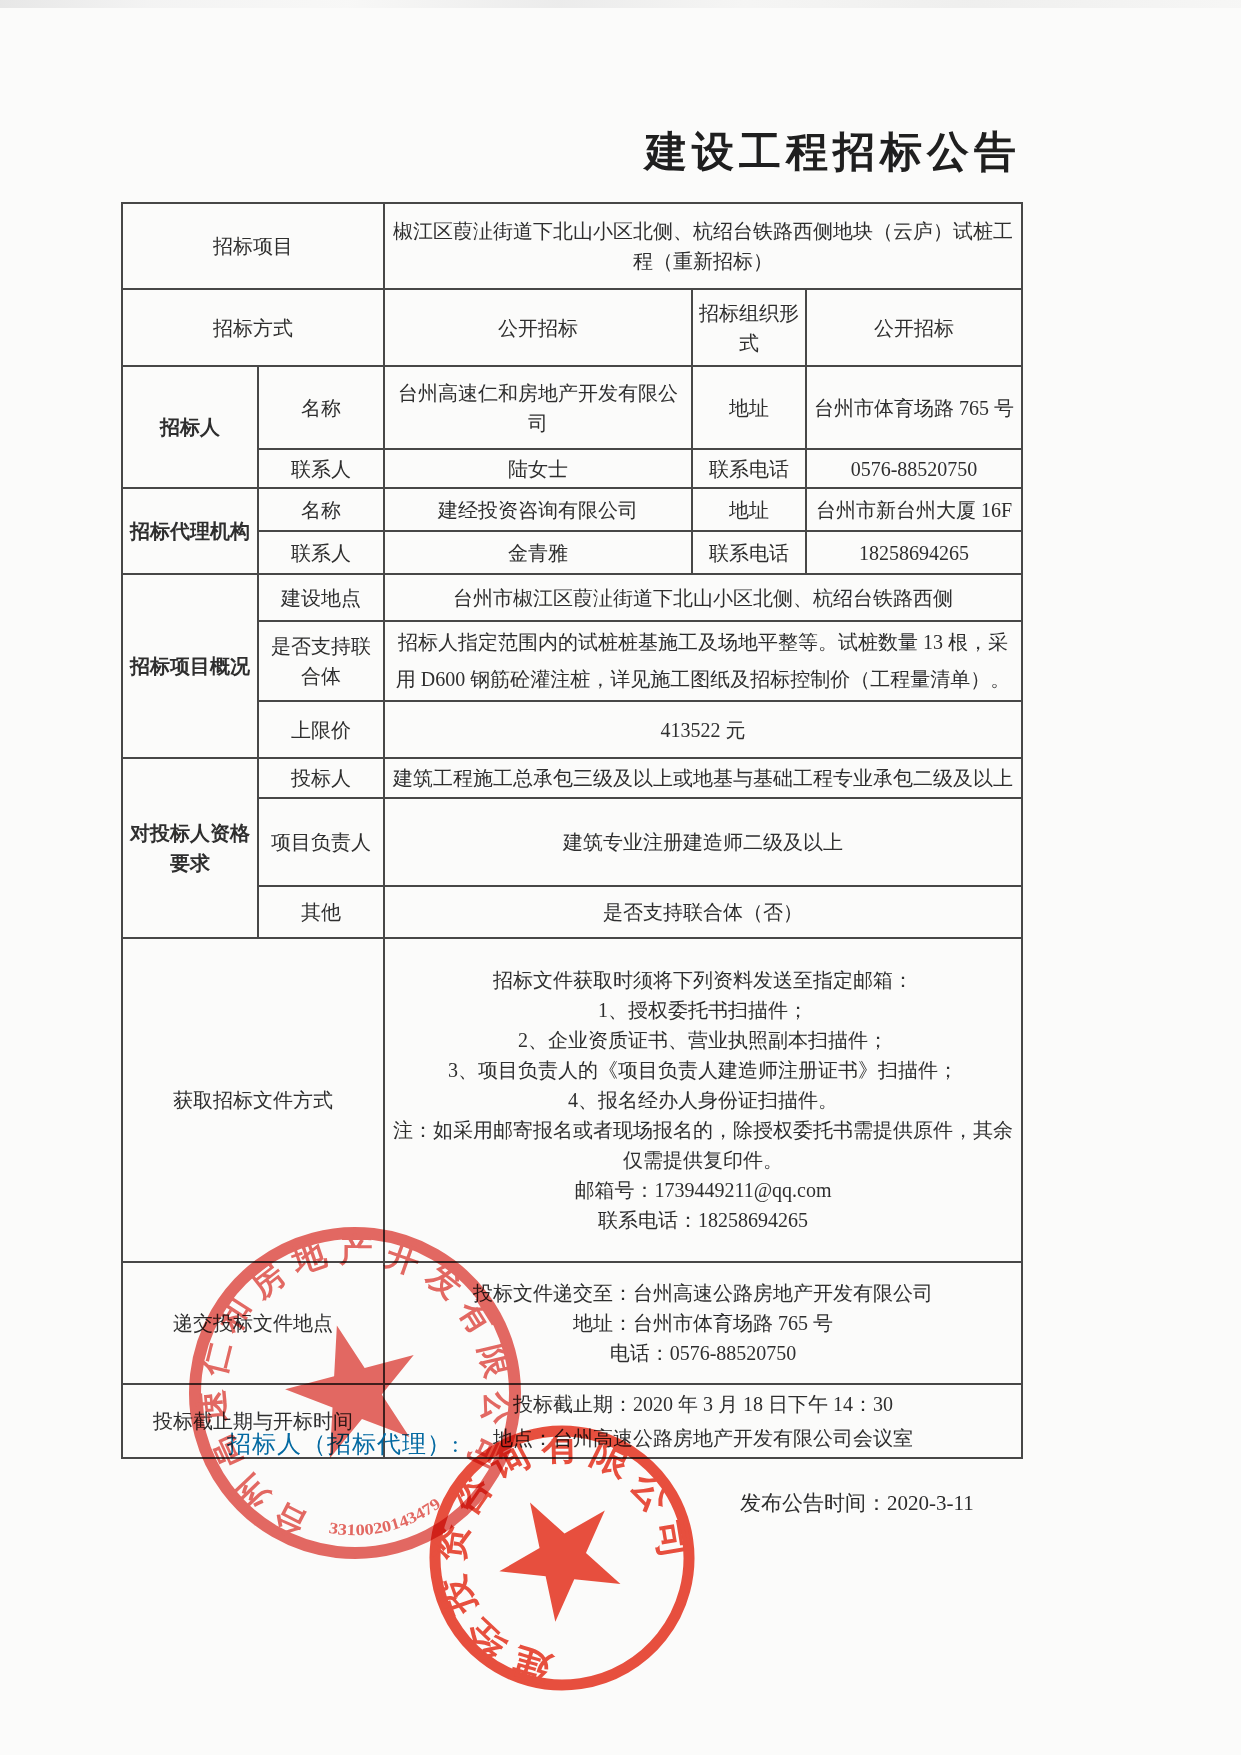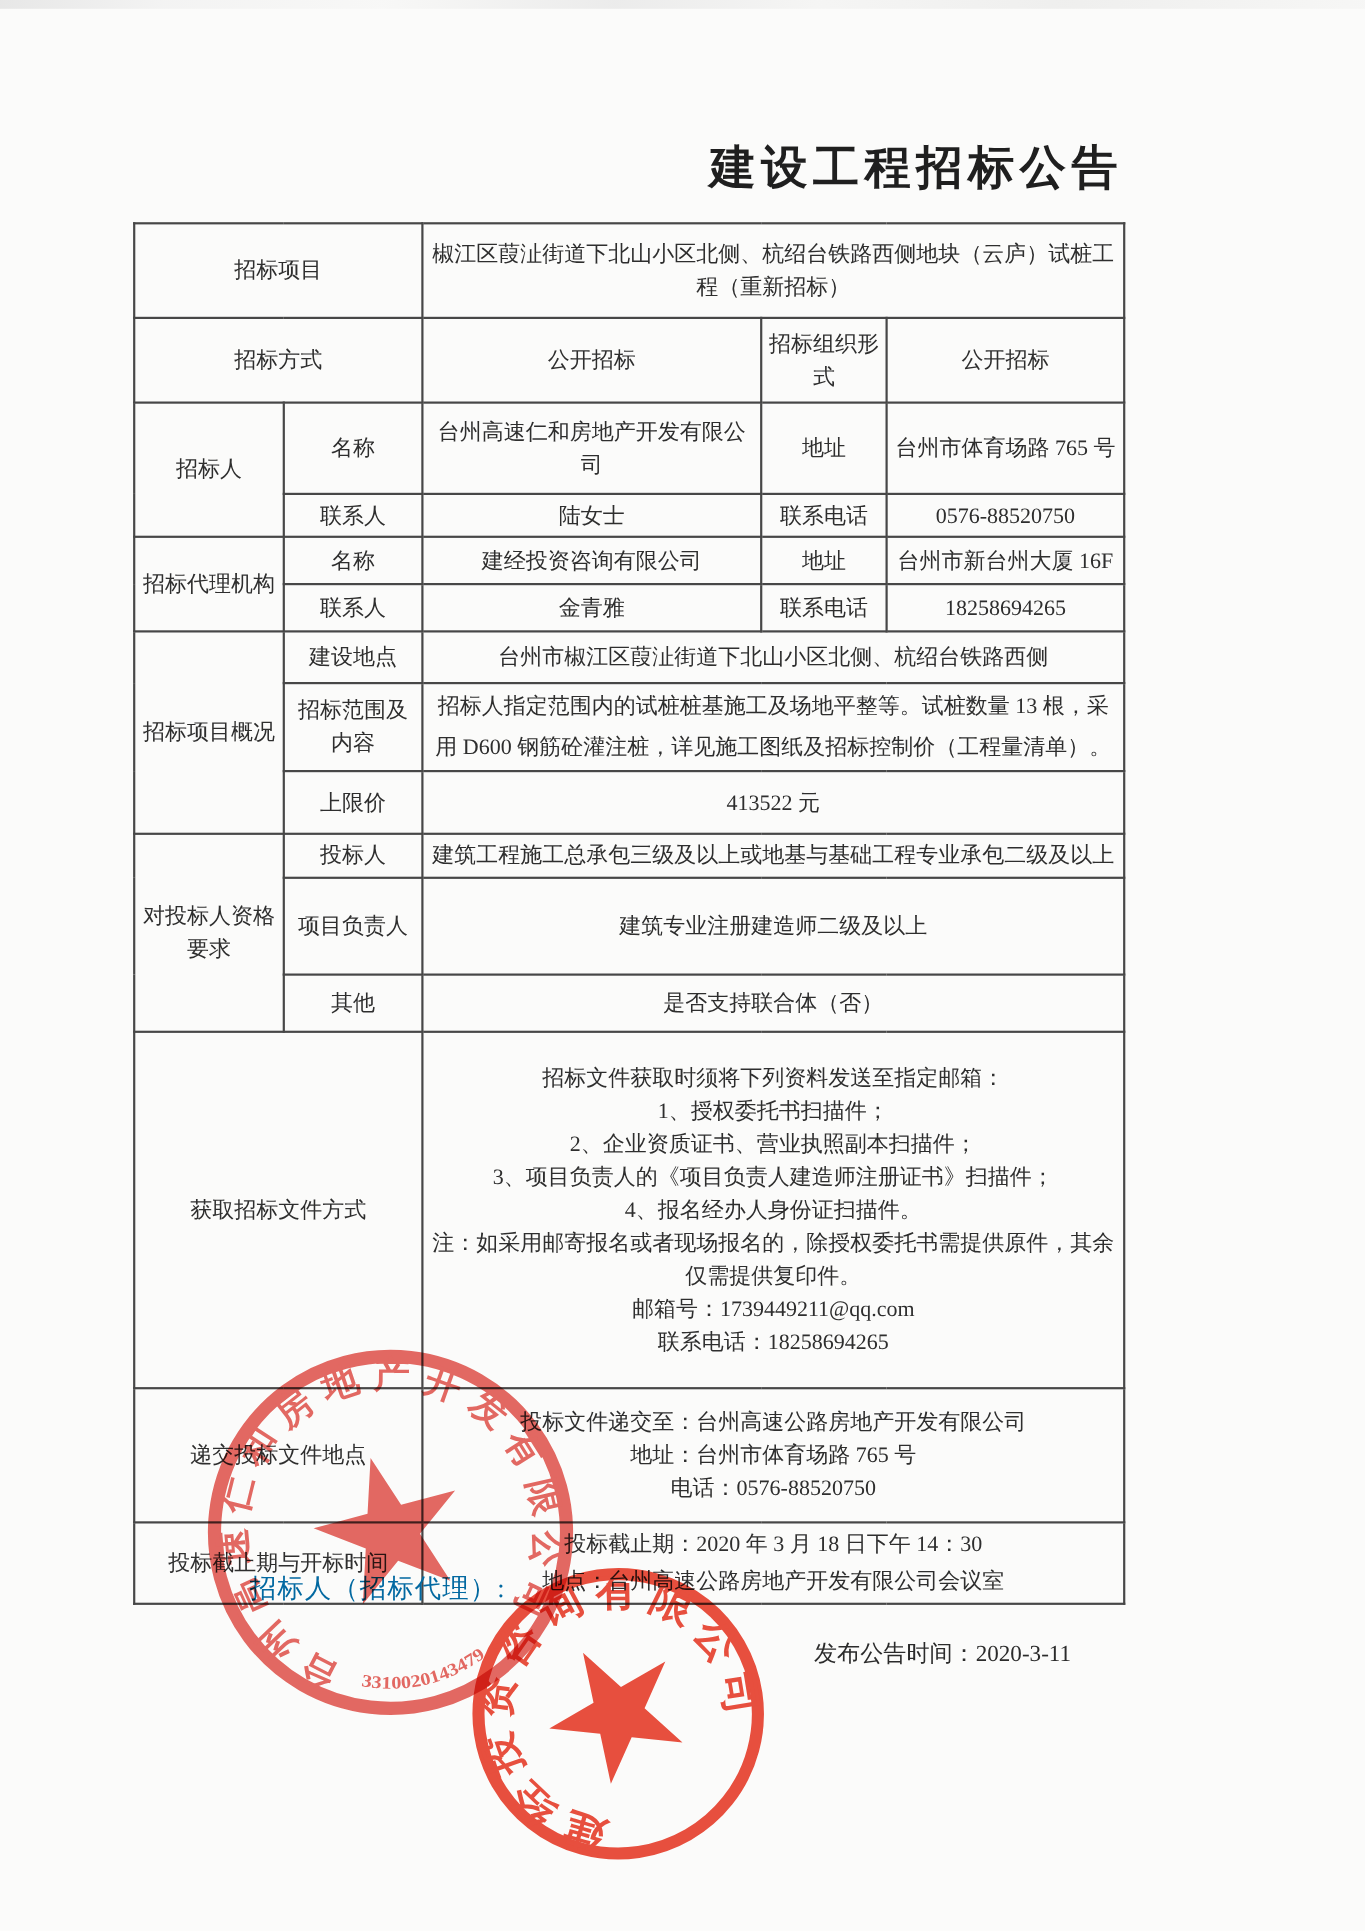--- a/index.html
+++ b/index.html
@@ -27,21 +27,21 @@
     background:transparent;
   }
   table.announce td{
     border:2px solid #474747;
     text-align:center;vertical-align:middle;
     font-size:20px;line-height:30px;
     padding:2px 6px;
     word-break:break-word;
   }
   td.lbl{font-size:23px;line-height:32px;}
-  td.colA{padding:0 18px;}
+  td.colA{padding:0 18px;font-weight:bold;}
   td.colB{padding:0 10px;}
   td.lblWide{padding:0 2px;margin-left:11px;}
   td.nameC{padding:0 26px;}
   td.colE{font-size:18px;}
   td.small19{font-size:19px;line-height:32px;}
   td.leftBlock{
     text-align:left;vertical-align:middle;
     padding:6px 14px 6px 16px;line-height:36px;font-size:20px;
   }
   td.leftBlock div{white-space:normal;}
@@ -109,21 +109,21 @@
     <td>金青雅</td>
     <td class="lbl">联系电话</td>
     <td class="colE">18258694265</td>
   </tr>
   <tr style="height:47px">
     <td rowspan="3" class="lbl colA">招标项目概况</td>
     <td class="lbl colB">建设地点</td>
     <td colspan="3">台州市椒江区葭沚街道下北山小区北侧、杭绍台铁路西侧</td>
   </tr>
   <tr style="height:80px">
-    <td class="lbl colB">招标范围及内容</td>
+    <td class="lbl colB">是否支持联合体</td>
     <td colspan="3" class="small19" style="line-height:37px">招标人指定范围内的试桩桩基施工及场地平整等。试桩数量 13 根，采用 D600 钢筋砼灌注桩，详见施工图纸及招标控制价（工程量清单）。</td>
   </tr>
   <tr style="height:57px">
     <td class="lbl colB">上限价</td>
     <td colspan="3">413522 元</td>
   </tr>
   <tr style="height:40px">
     <td rowspan="3" class="lbl colA">对投标人资格要求</td>
     <td class="lbl colB">投标人</td>
     <td colspan="3">建筑工程施工总承包三级及以上或地基与基础工程专业承包二级及以上</td>

